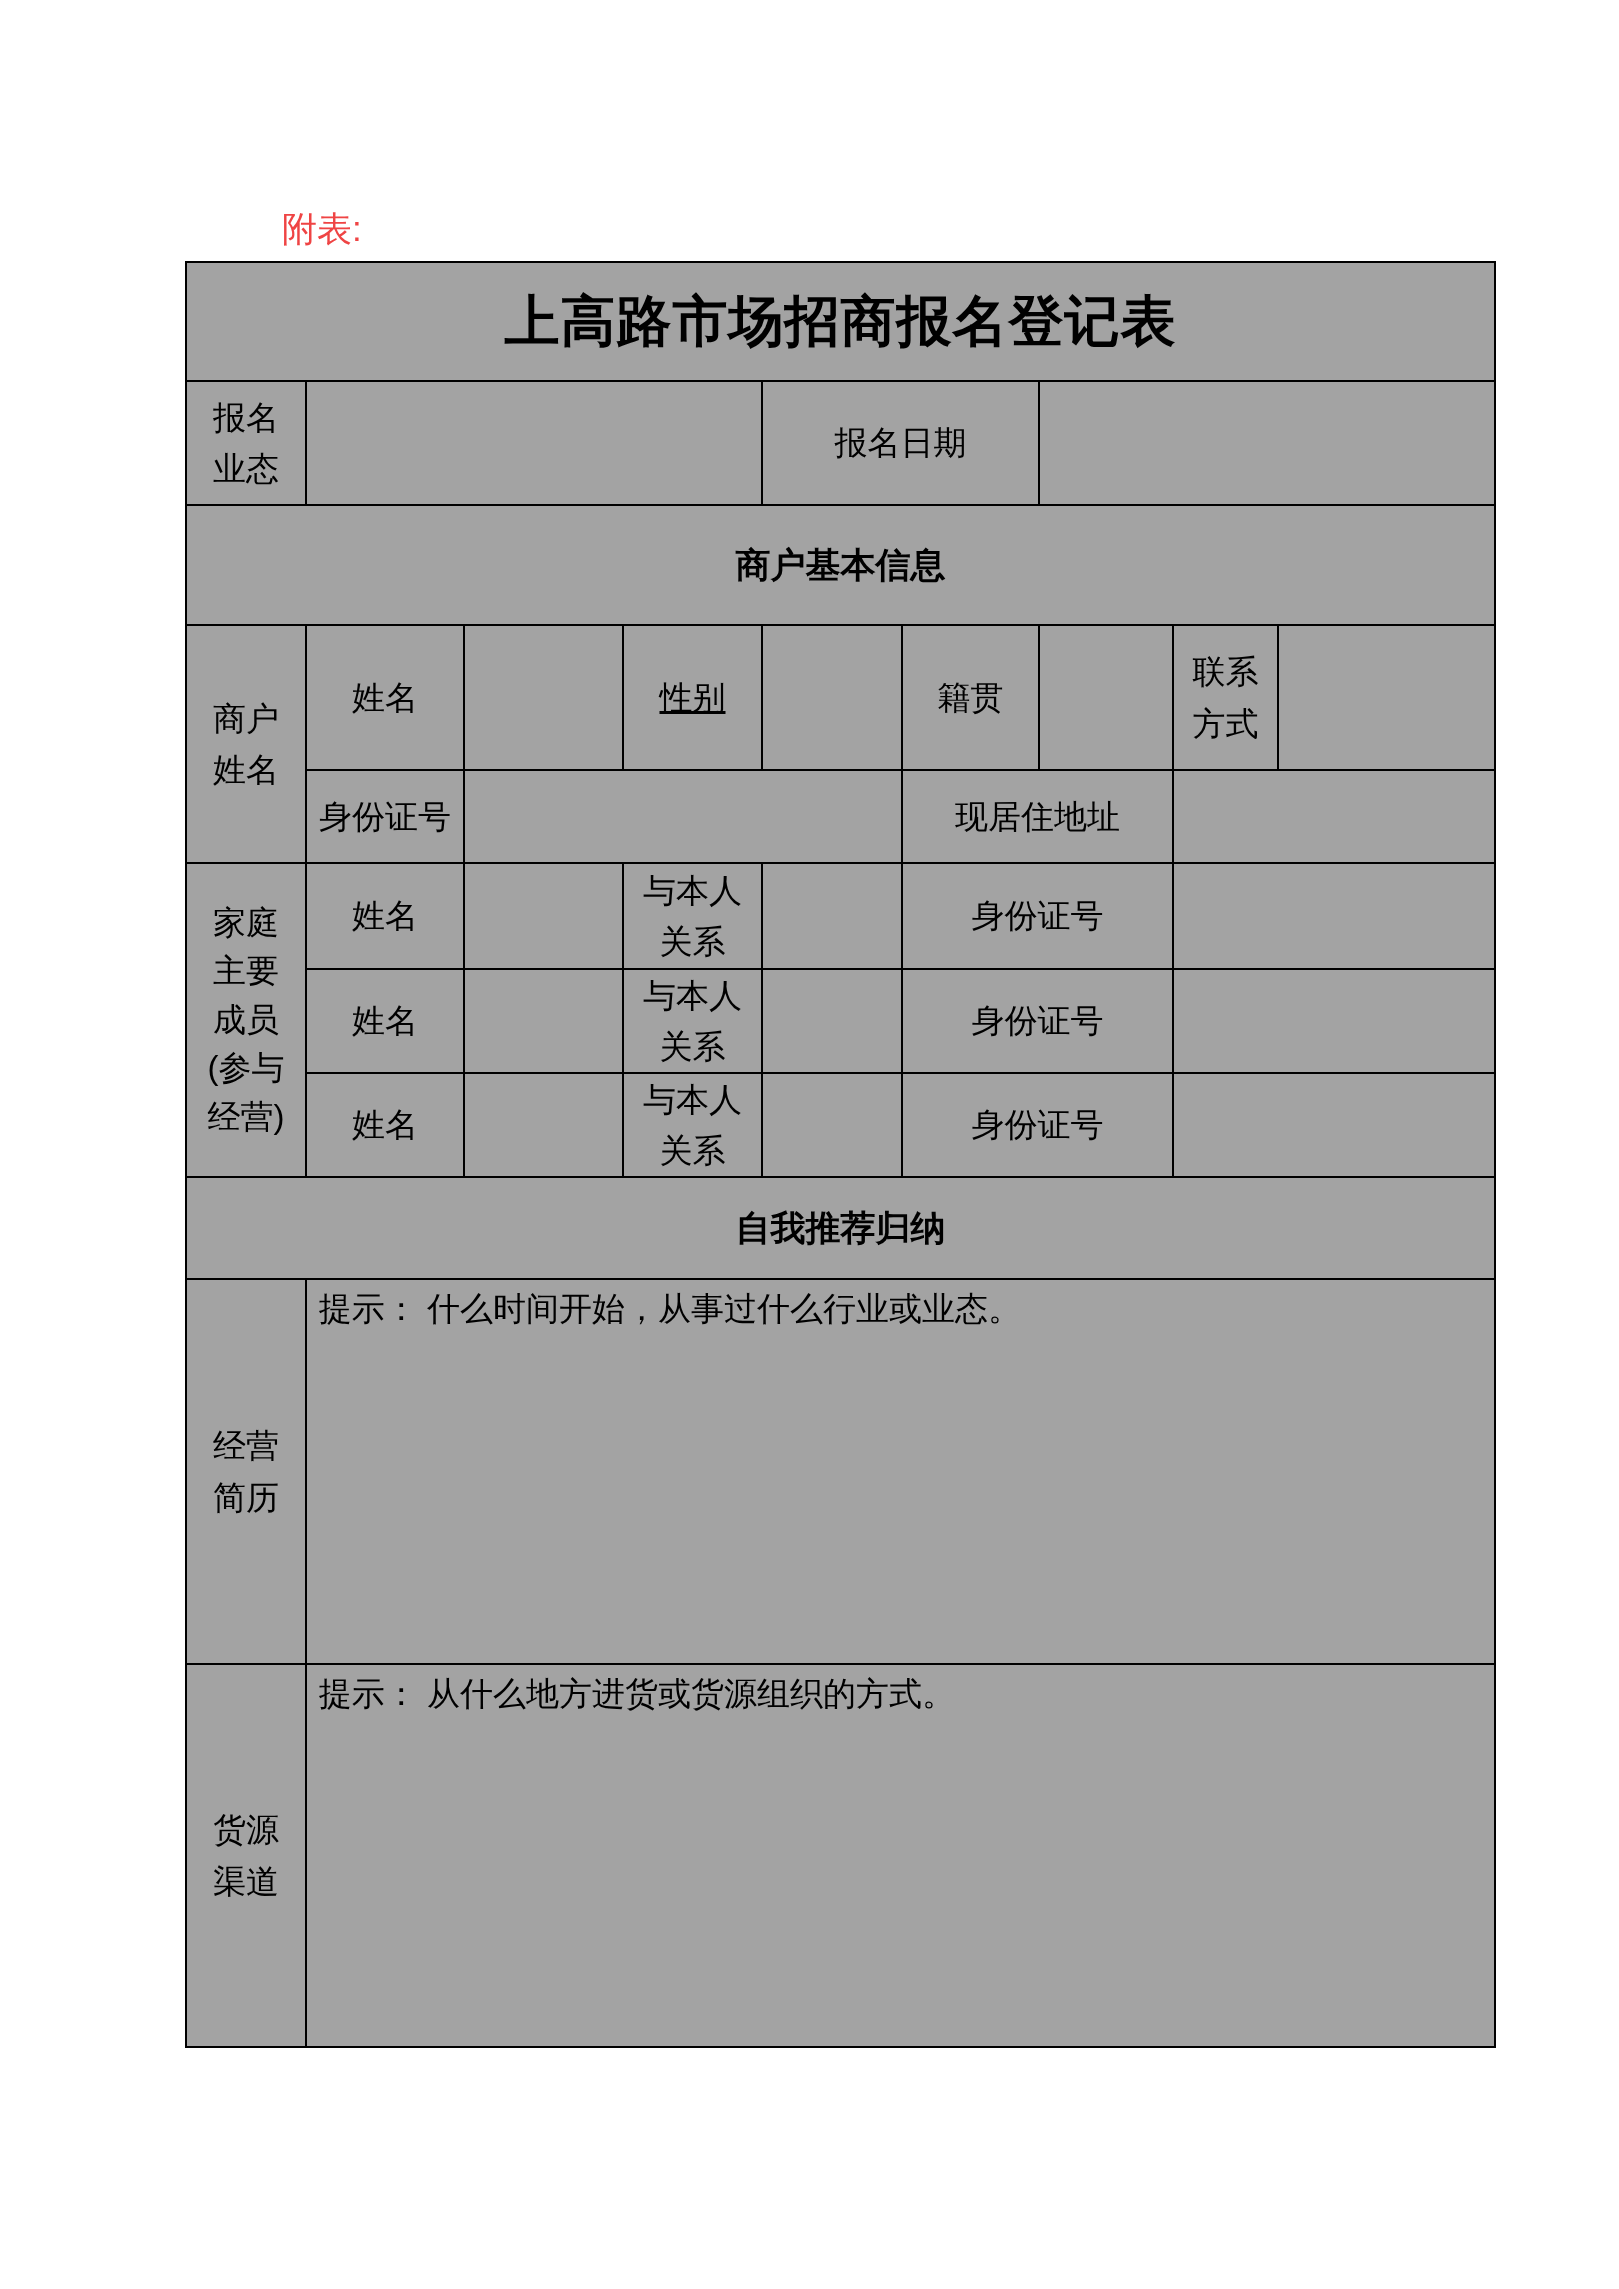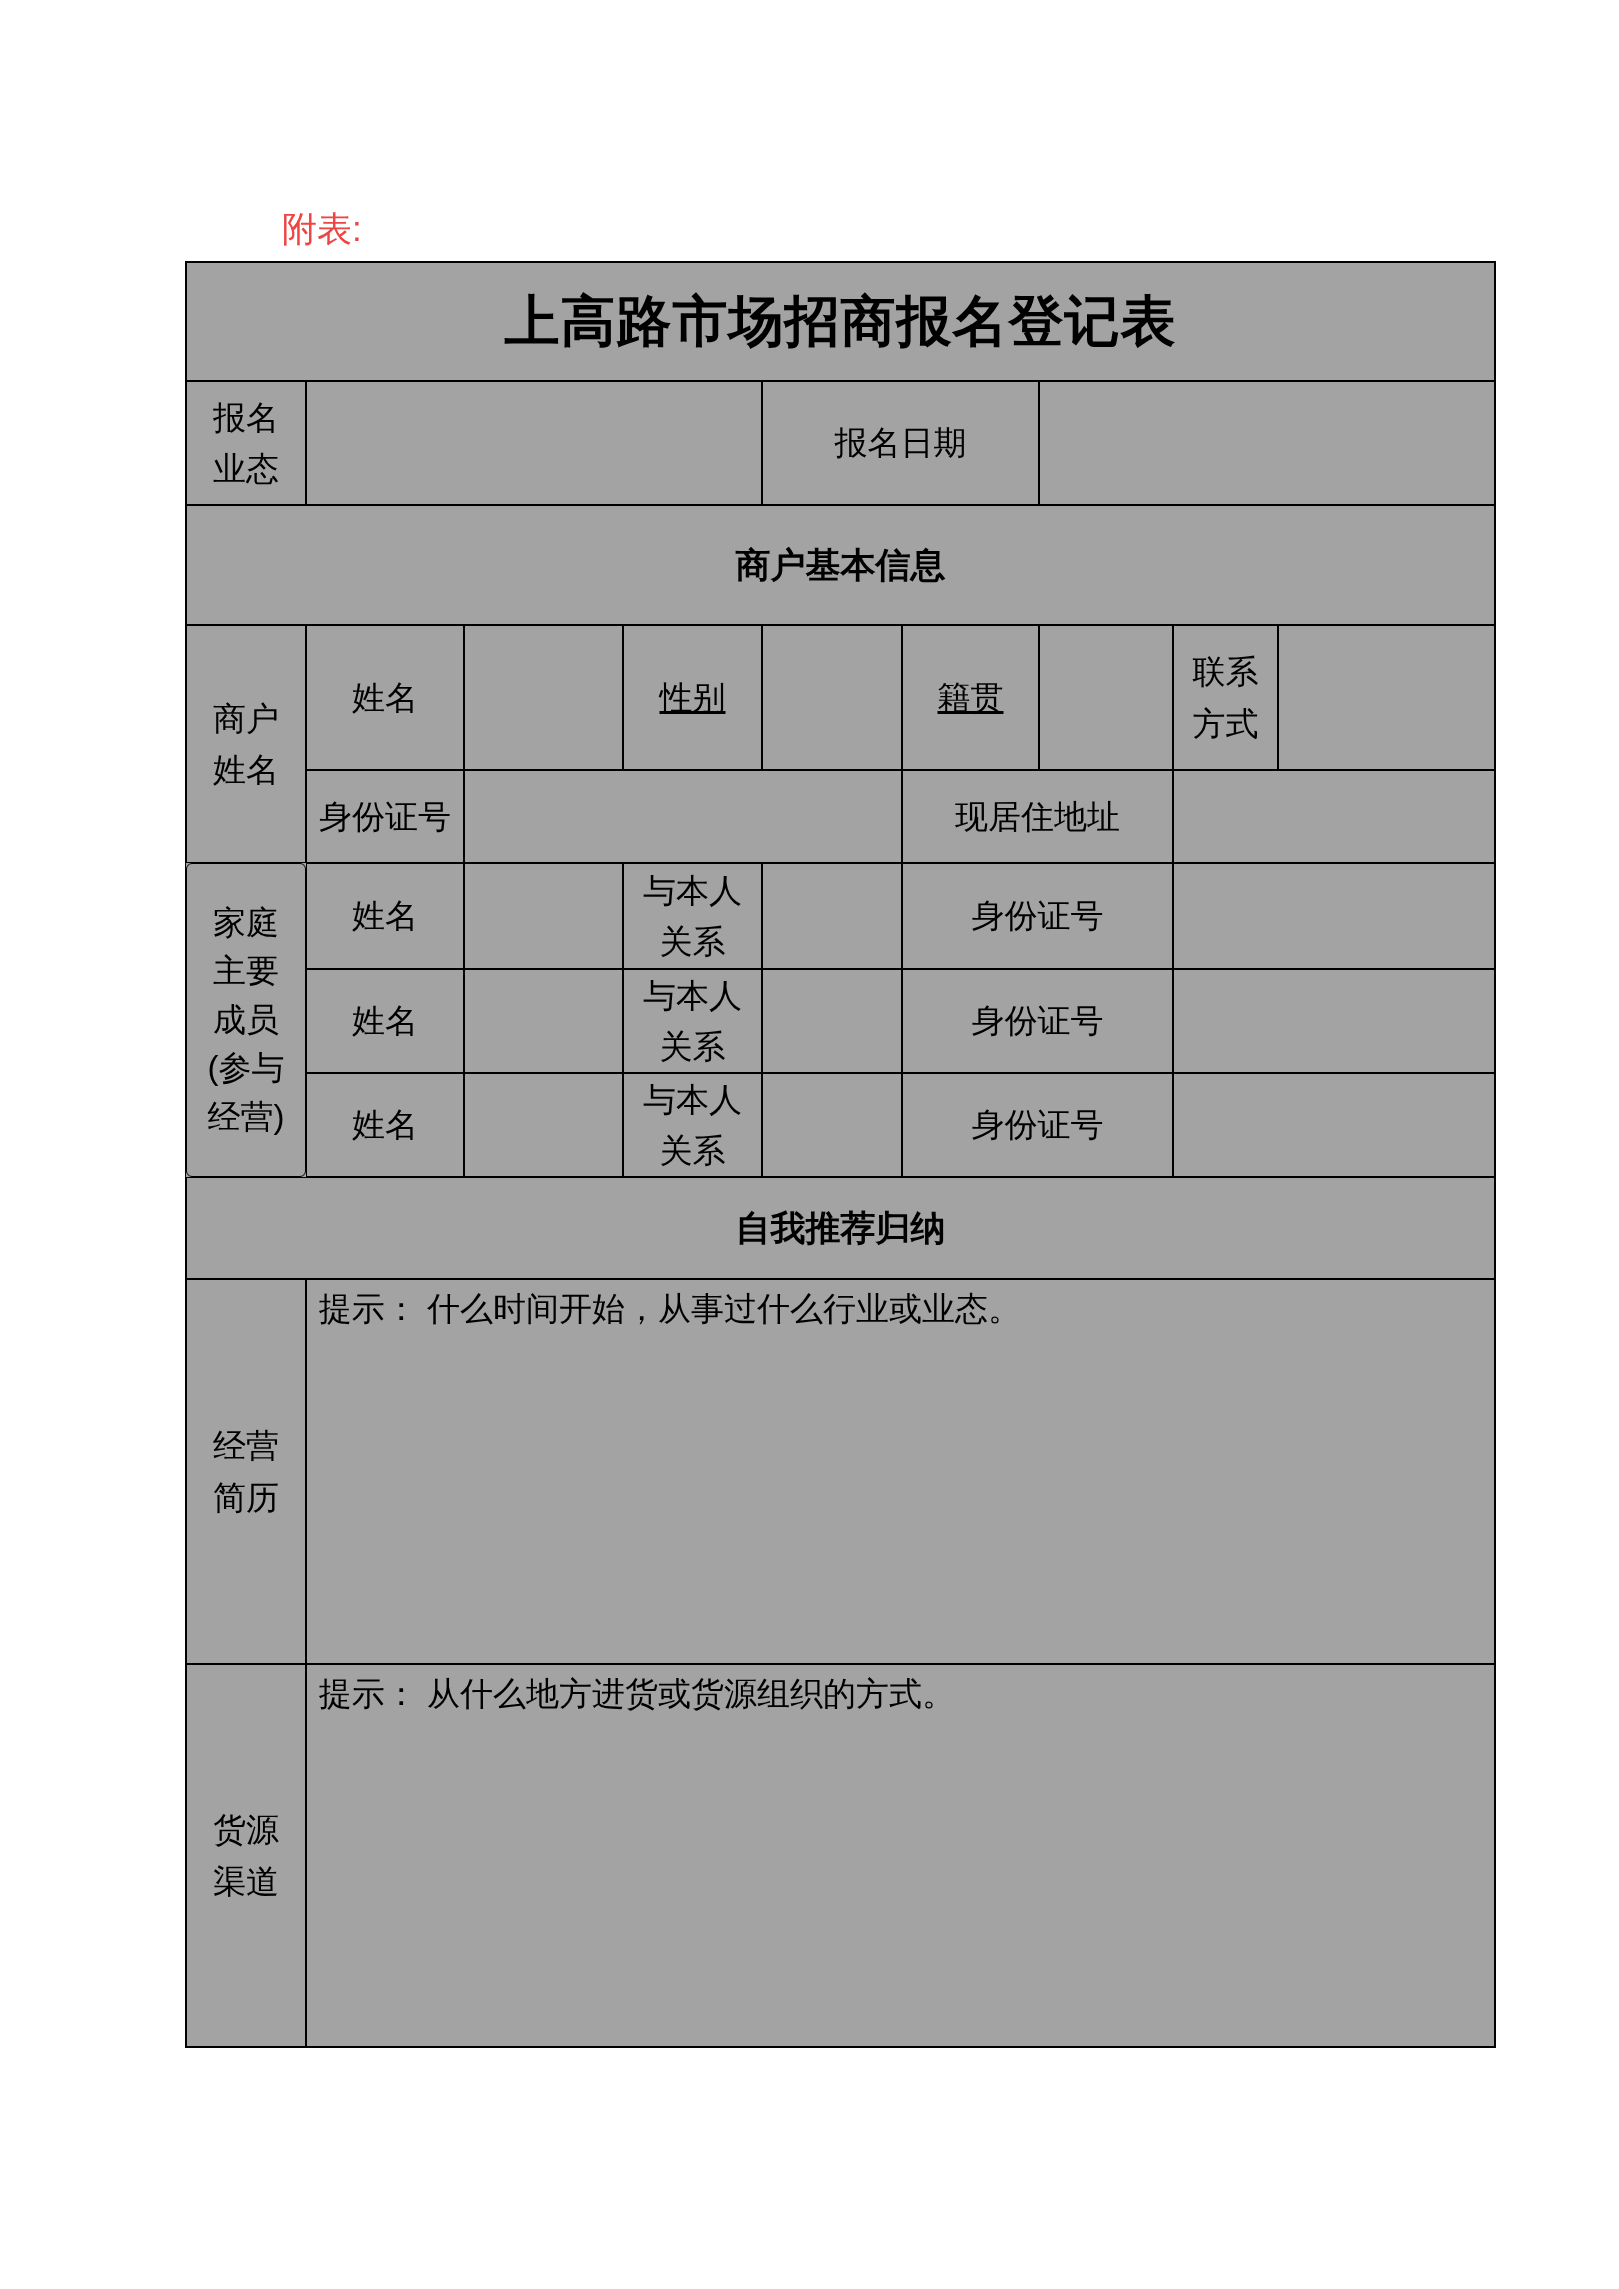--- a/index.html
+++ b/index.html
@@ -32,21 +32,21 @@
     border: 1px solid #000000;
     display: flex;
     align-items: center;
     justify-content: center;
     text-align: center;
     font-size: 33px;
     line-height: 1.25;
     overflow: hidden;
   }
   .multiline { white-space: pre-line; line-height: 1.55; }
-  .family-label { white-space: pre-line; line-height: 1.47; border-radius: 6px; }
+  .family-label { white-space: pre-line; line-height: 1.47; }
   .title-cell {
     font-size: 55px;
     font-weight: bold;
     letter-spacing: 1px;
   }
   .section-cell {
     font-size: 35px;
     font-weight: bold;
   }
   .fill-area {
@@ -74,21 +74,21 @@
 
   <div class="c section-cell" style="grid-column:1/10; grid-row:3;">商户基本信息</div>
 
   <div class="c multiline" style="grid-column:1; grid-row:4/6;">商户
 姓名</div>
 
   <div class="c" style="grid-column:2; grid-row:4;">姓名</div>
   <div class="c" style="grid-column:3; grid-row:4;"></div>
   <div class="c" style="grid-column:4; grid-row:4;text-decoration:underline;">性别</div>
   <div class="c" style="grid-column:5; grid-row:4;"></div>
-  <div class="c" style="grid-column:6; grid-row:4;text-decoration:underline;">籍贯</div>
+  <div class="c" style="grid-column:6; grid-row:4;">籍贯</div>
   <div class="c" style="grid-column:7; grid-row:4;"></div>
   <div class="c multiline" style="grid-column:8; grid-row:4;">联系
 方式</div>
   <div class="c" style="grid-column:9; grid-row:4;"></div>
 
   <div class="c" style="grid-column:2; grid-row:5;">身份证号</div>
   <div class="c" style="grid-column:3/6; grid-row:5;"></div>
   <div class="c" style="grid-column:6/8; grid-row:5;">现居住地址</div>
   <div class="c" style="grid-column:8/10; grid-row:5;"></div>
 

